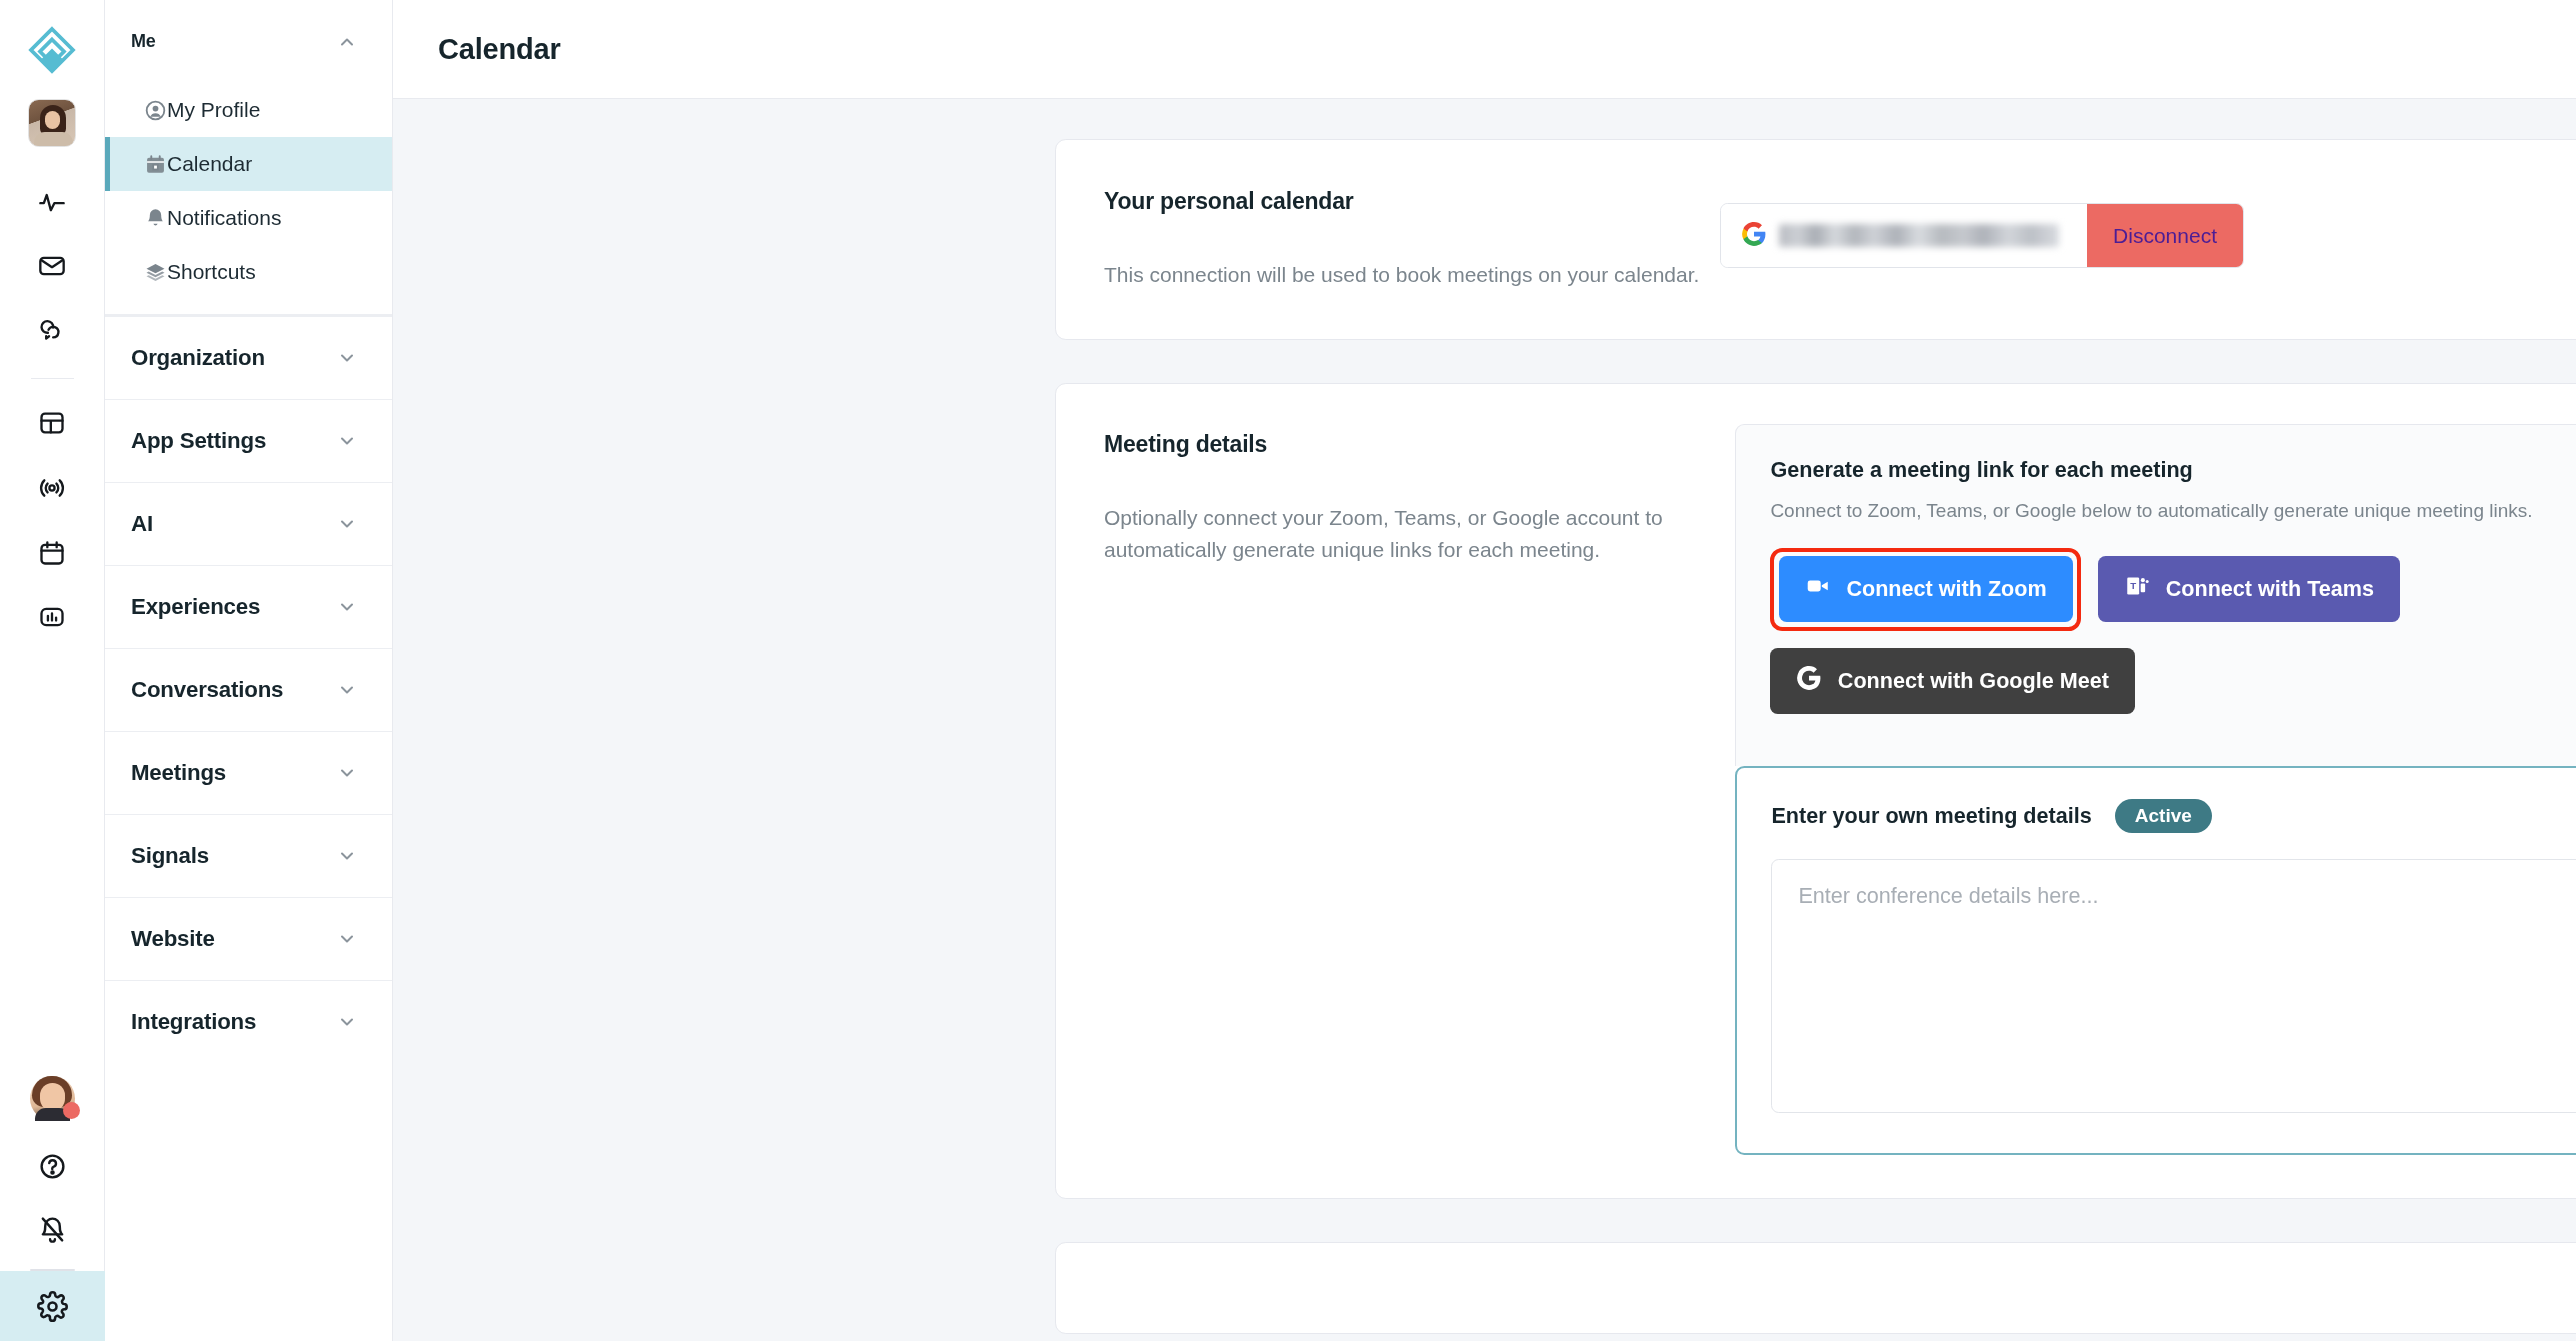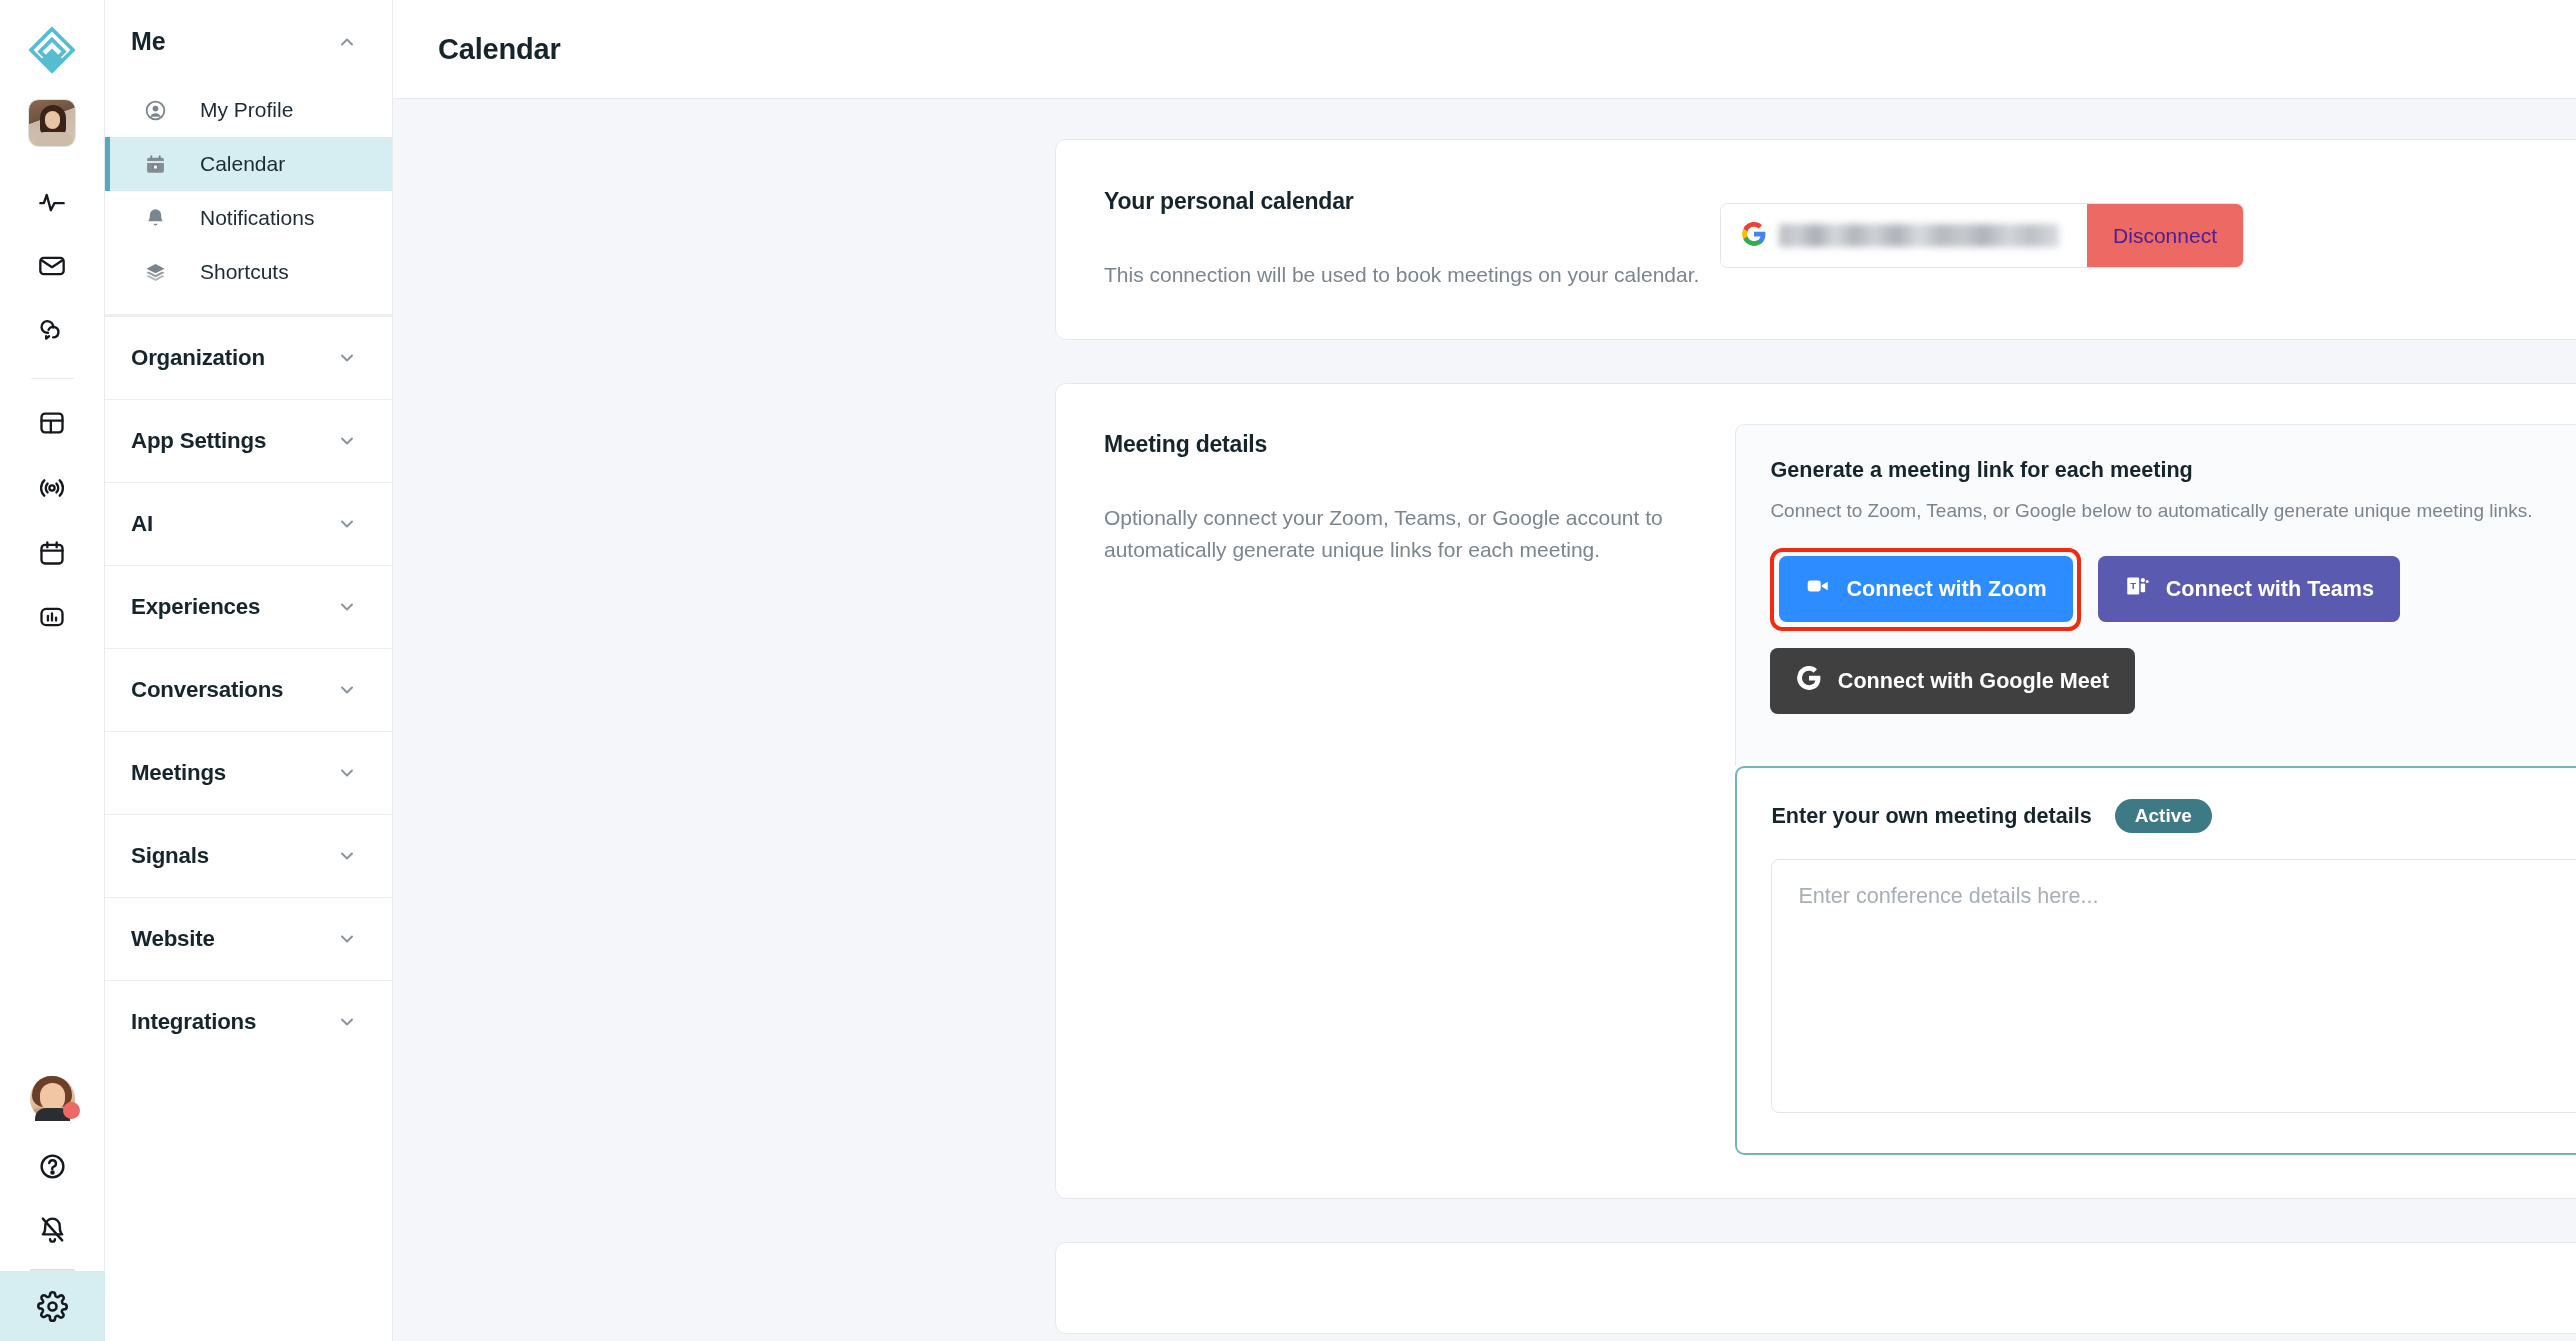--- a/index.html
+++ b/index.html
@@ -67,25 +67,25 @@
     border-right: 1.5px solid #e8eaef;
     overflow: hidden;
   }
   .sb-group-head {
     display:flex; align-items:center; justify-content:space-between;
     padding: 0 35px 0 26px;
     height: 83px;
     cursor:pointer;
   }
   .sb-group-head .t {
-    font-size: 25px; font-weight: 700; color:#16252c; letter-spacing:-0.2px;
+    font-size: 18px; font-weight: 700; color:#16252c; letter-spacing:-0.2px;
   }
   .chev { width:20px; height:20px; color:#8b949c; display:flex; align-items:center; justify-content:center;}
   .sb-item {
-    display:flex; align-items:center; gap:33px;
+    display:flex; align-items:center; gap:0;
     height: 54px; padding-left: 34px;
     font-size: 21px; color: #1d2b33; cursor:pointer;
     border-left: 5.4px solid transparent;
   }
   .sb-item .ico { width:23px; height:23px; color:#7b858d; display:flex; align-items:center; justify-content:center; flex:0 0 23px;}
   .sb-item.active {
     background: #d6edf2; border-left: 5.4px solid #5aa9bb;
   }
   .sb-divider { height:1.5px; background:#eceef2; margin: 15.4px 0 0 0; }
   .sb-section {

